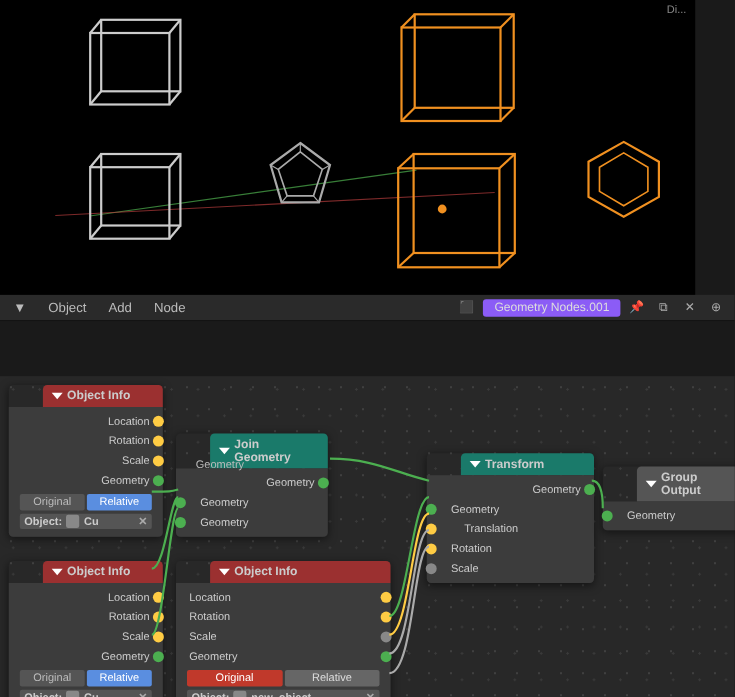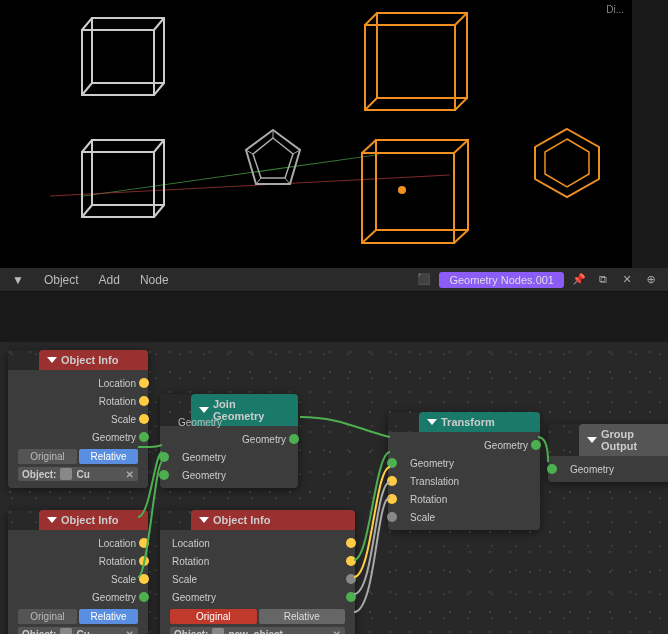--- a/index.html
+++ b/index.html
@@ -465,21 +465,21 @@
         <span>Geometry</span>
         <span class="socket right socket-green"></span>
       </div>
 
       <div class="node-row input-row">
         <span class="socket left socket-green"></span>
         <span style="margin-left:10px;">Geometry</span>
       </div>
       <div class="node-row input-row">
         <span class="socket left socket-yellow"></span>
-        <span style="margin-left:10px;">Translation</span>
+        <span style="margin-left:22px;">Translation</span>
       </div>
       <div class="node-row input-row">
         <span class="socket left socket-yellow"></span>
         <span style="margin-left:10px;">Rotation</span>
       </div>
       <div class="node-row input-row">
         <span class="socket left socket-gray"></span>
         <span style="margin-left:10px;">Scale</span>
       </div>
     </div>

